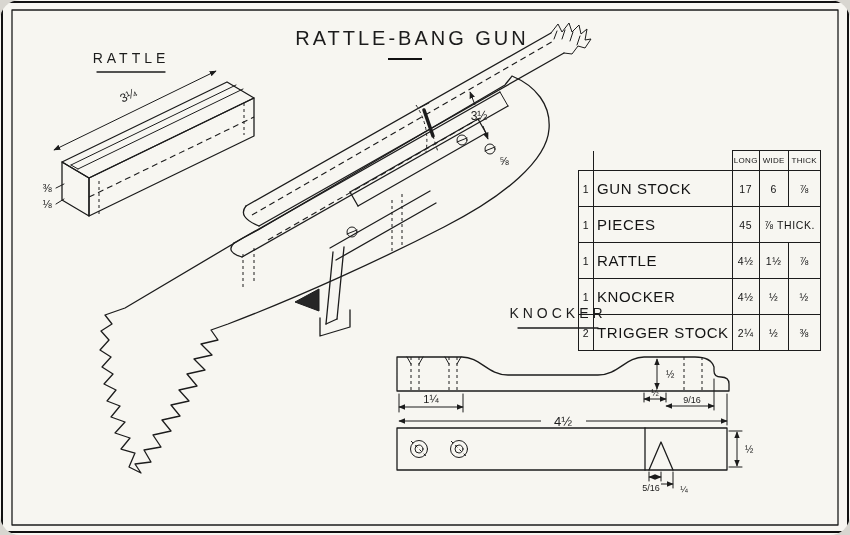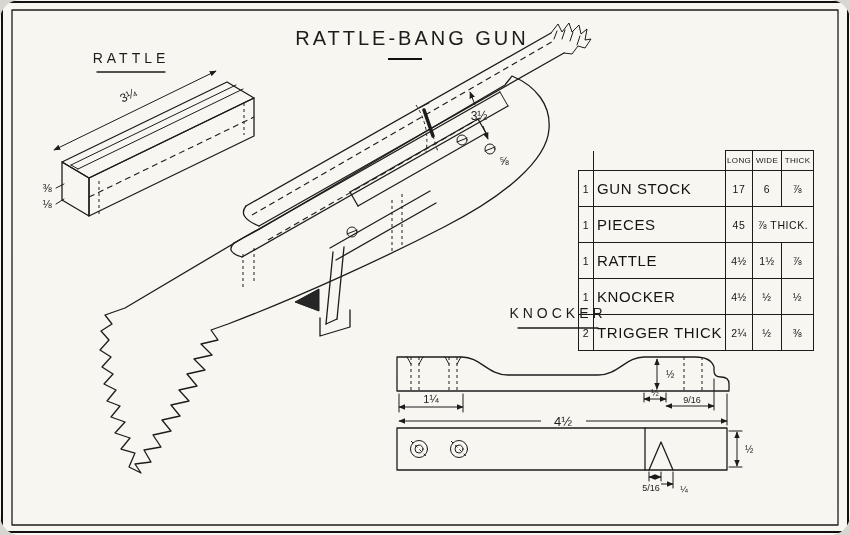--- a/index.html
+++ b/index.html
@@ -256,21 +256,21 @@
     </tr>
     <tr>
       <td class="qty">1</td>
       <td>KNOCKER</td>
       <td class="num">4½</td>
       <td class="num">½</td>
       <td class="num">½</td>
     </tr>
     <tr>
       <td class="qty">2</td>
-      <td>TRIGGER THICK</td>
+      <td>TRIGGER STOCK</td>
       <td class="num">2¼</td>
       <td class="num">½</td>
       <td class="num">⅜</td>
     </tr>
   </tbody>
       </table>
 </div>
 
 </div>
 

